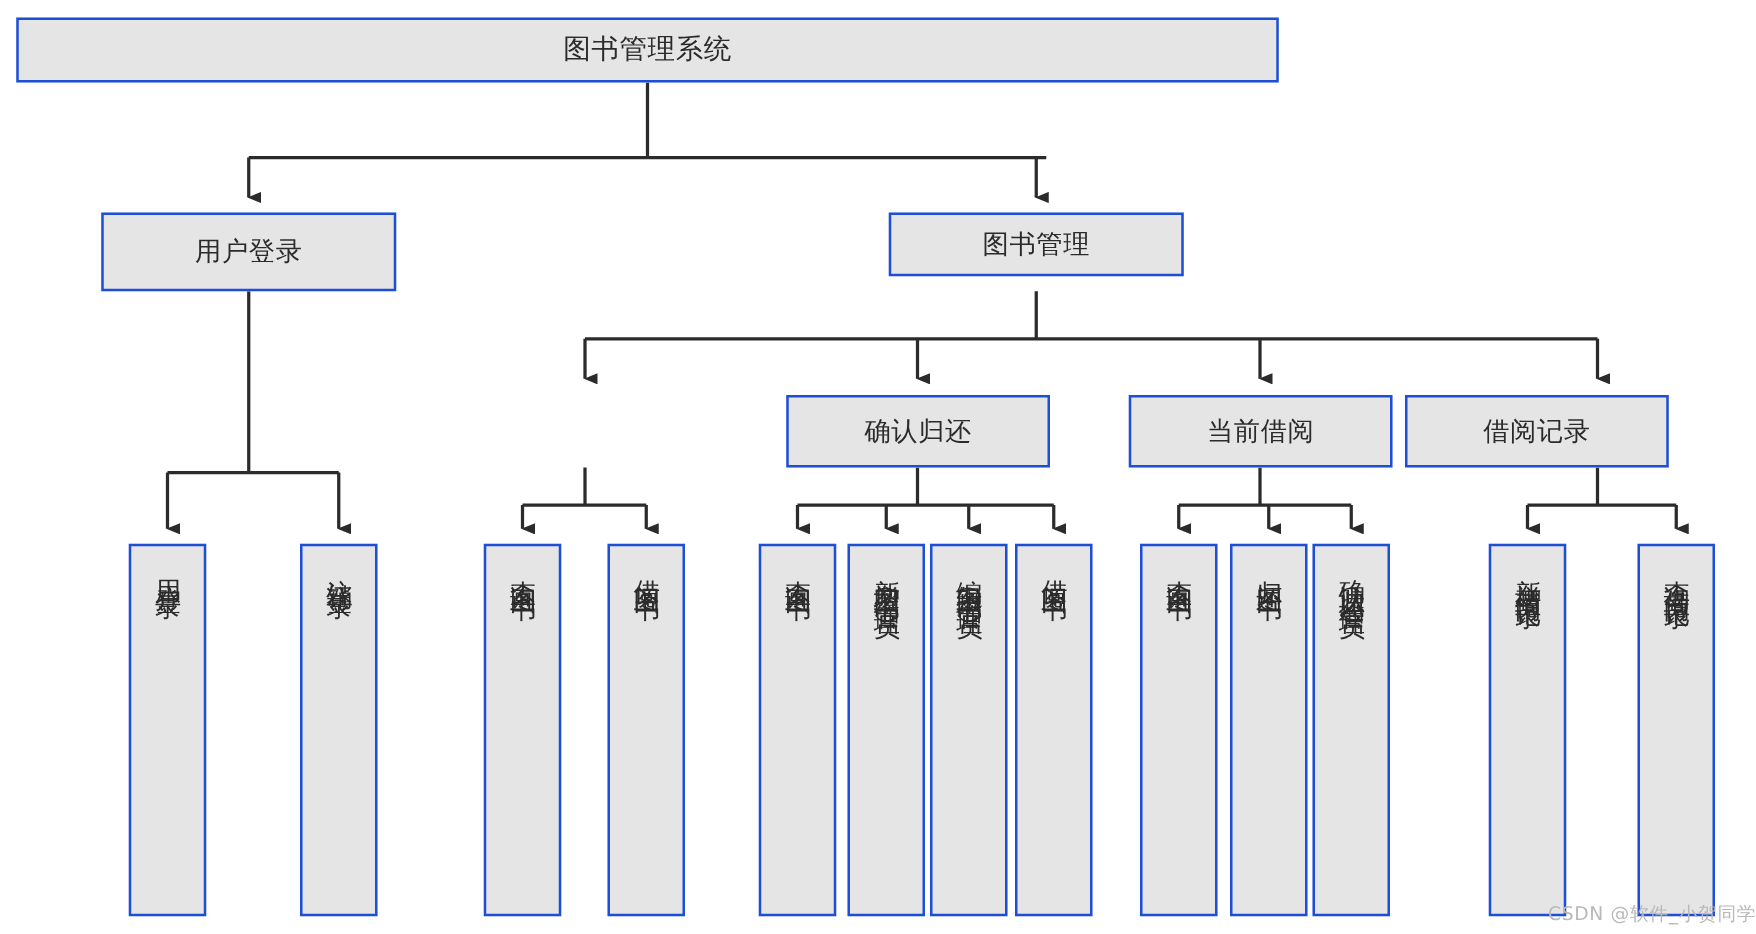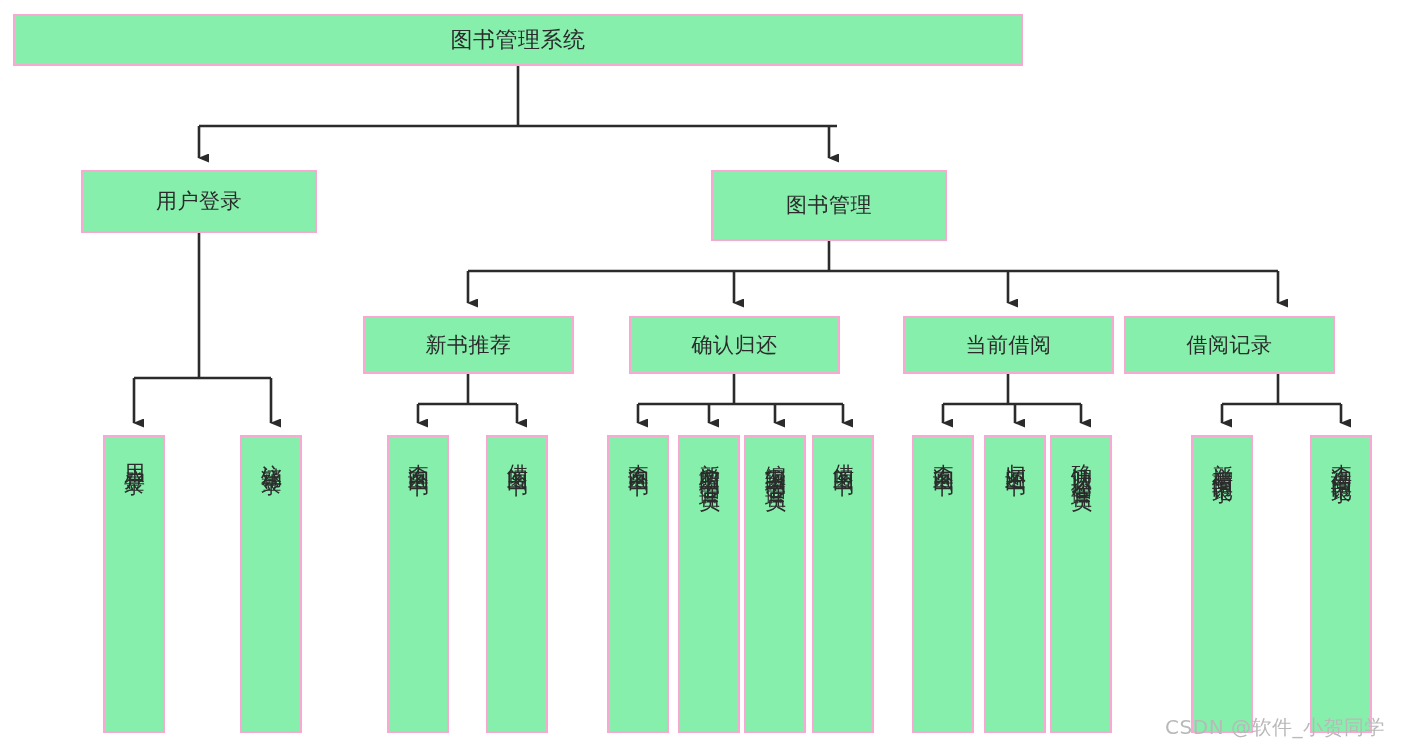--- a/index.html
+++ b/index.html
@@ -21,22 +21,22 @@
   #diagram-svg {
     position: absolute;
     left: 0;
     top: 0;
     width: 1405px;
     height: 747px;
   }
   .node {
     position: absolute;
     box-sizing: border-box;
-    background: #86efac;
-    border: 2px solid #f9a8d4;
+    background: #e5e5e5;
+    border: 2px solid #1d4ed8;
     display: flex;
     align-items: center;
     justify-content: center;
     color: #2b2b2b;
     z-index: 2;
   }
   .node-label {
     display: block;
     text-align: center;
     line-height: 1.18;
@@ -56,23 +56,23 @@
     font-size: 21px;
     letter-spacing: 4px;
     line-height: 1;
     text-align: left;
   }
   .node.lvl-title .node-label {
     font-size: 22px;
   }
   .watermark {
     position: absolute;
-    right: 20px;
+    right: 0;
     bottom: 6px;
-    font-size: 20px;
+    font-size: 15px;
     color: #b9b9b9;
     z-index: 5;
     white-space: nowrap;
     letter-spacing: 0.5px;
   }
 </style>
 </head>
 <body>
 
 <div id="diagram-root">
@@ -128,27 +128,24 @@
     </g>
   </svg>
 
   <div class="node horizontal lvl-title" style="left:13px; top:14px; width:1010px; height:52px;">
     <span class="node-label">图书管理系统</span>
   </div>
 
   <div class="node horizontal" style="left:81px; top:170px; width:236px; height:63px;">
     <span class="node-label">用户登录</span>
   </div>
-  <div class="node horizontal" style="left:711px; top:170px; width:236px; height:71px;">
+  <div class="node horizontal" style="left:711px; top:170px; width:236px; height:51px;">
     <span class="node-label">图书管理</span>
   </div>
 
-  <div class="node horizontal" style="left:363px; top:316px; width:211px; height:58px;">
-    <span class="node-label">新书推荐</span>
-  </div>
   <div class="node horizontal" style="left:629px; top:316px; width:211px; height:58px;">
     <span class="node-label">确认归还</span>
   </div>
   <div class="node horizontal" style="left:903px; top:316px; width:211px; height:58px;">
     <span class="node-label">当前借阅</span>
   </div>
   <div class="node horizontal" style="left:1124px; top:316px; width:211px; height:58px;">
     <span class="node-label">借阅记录</span>
   </div>
 

